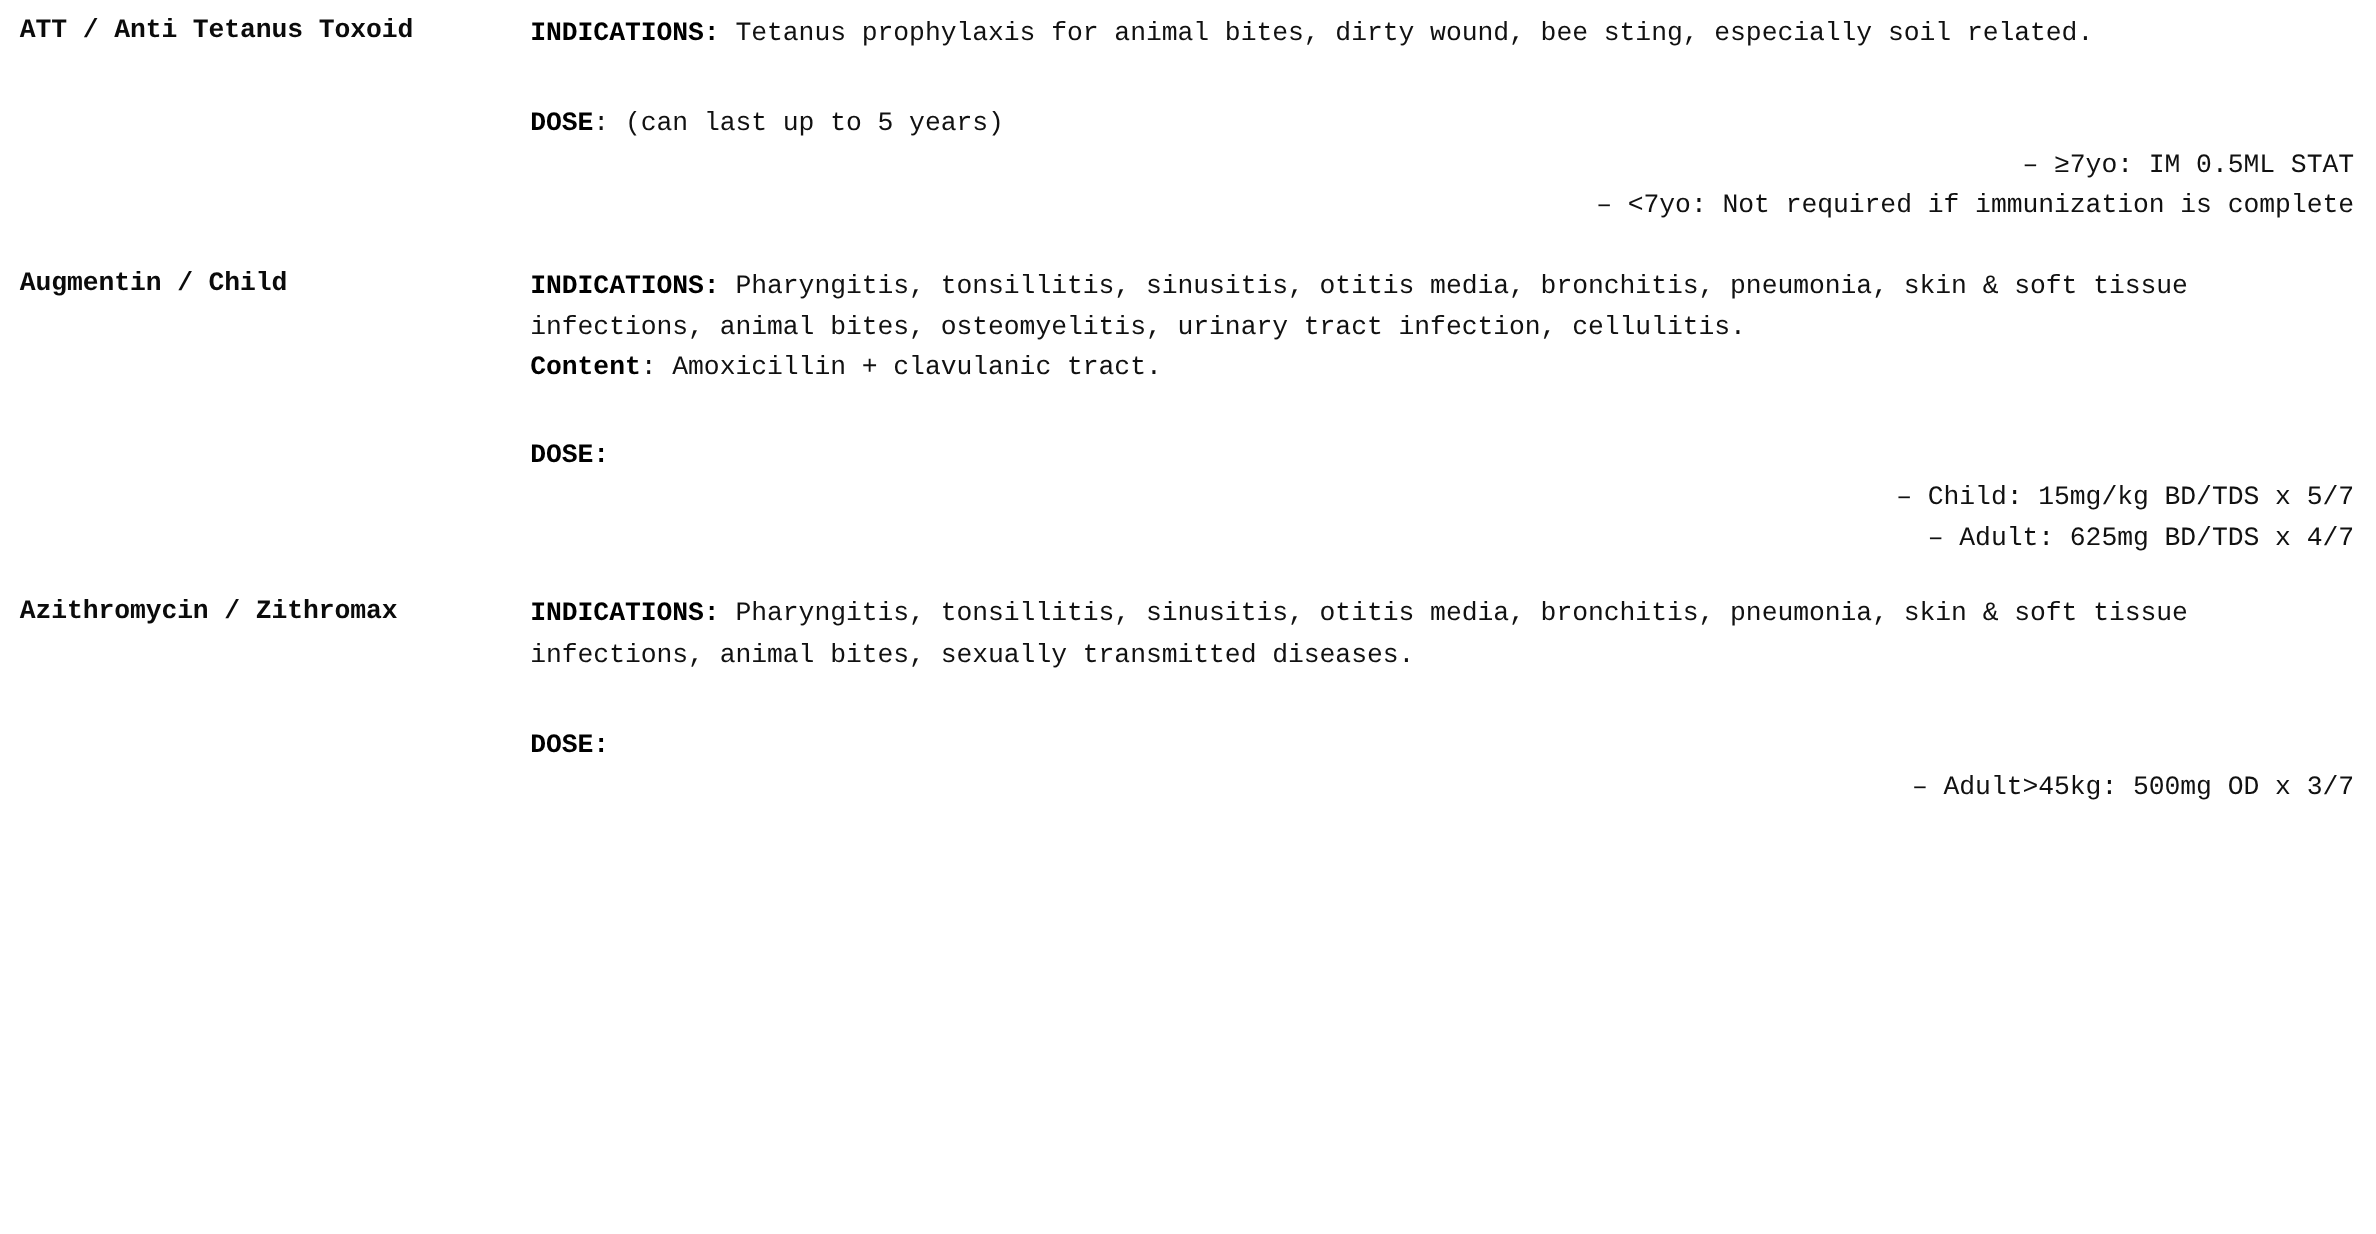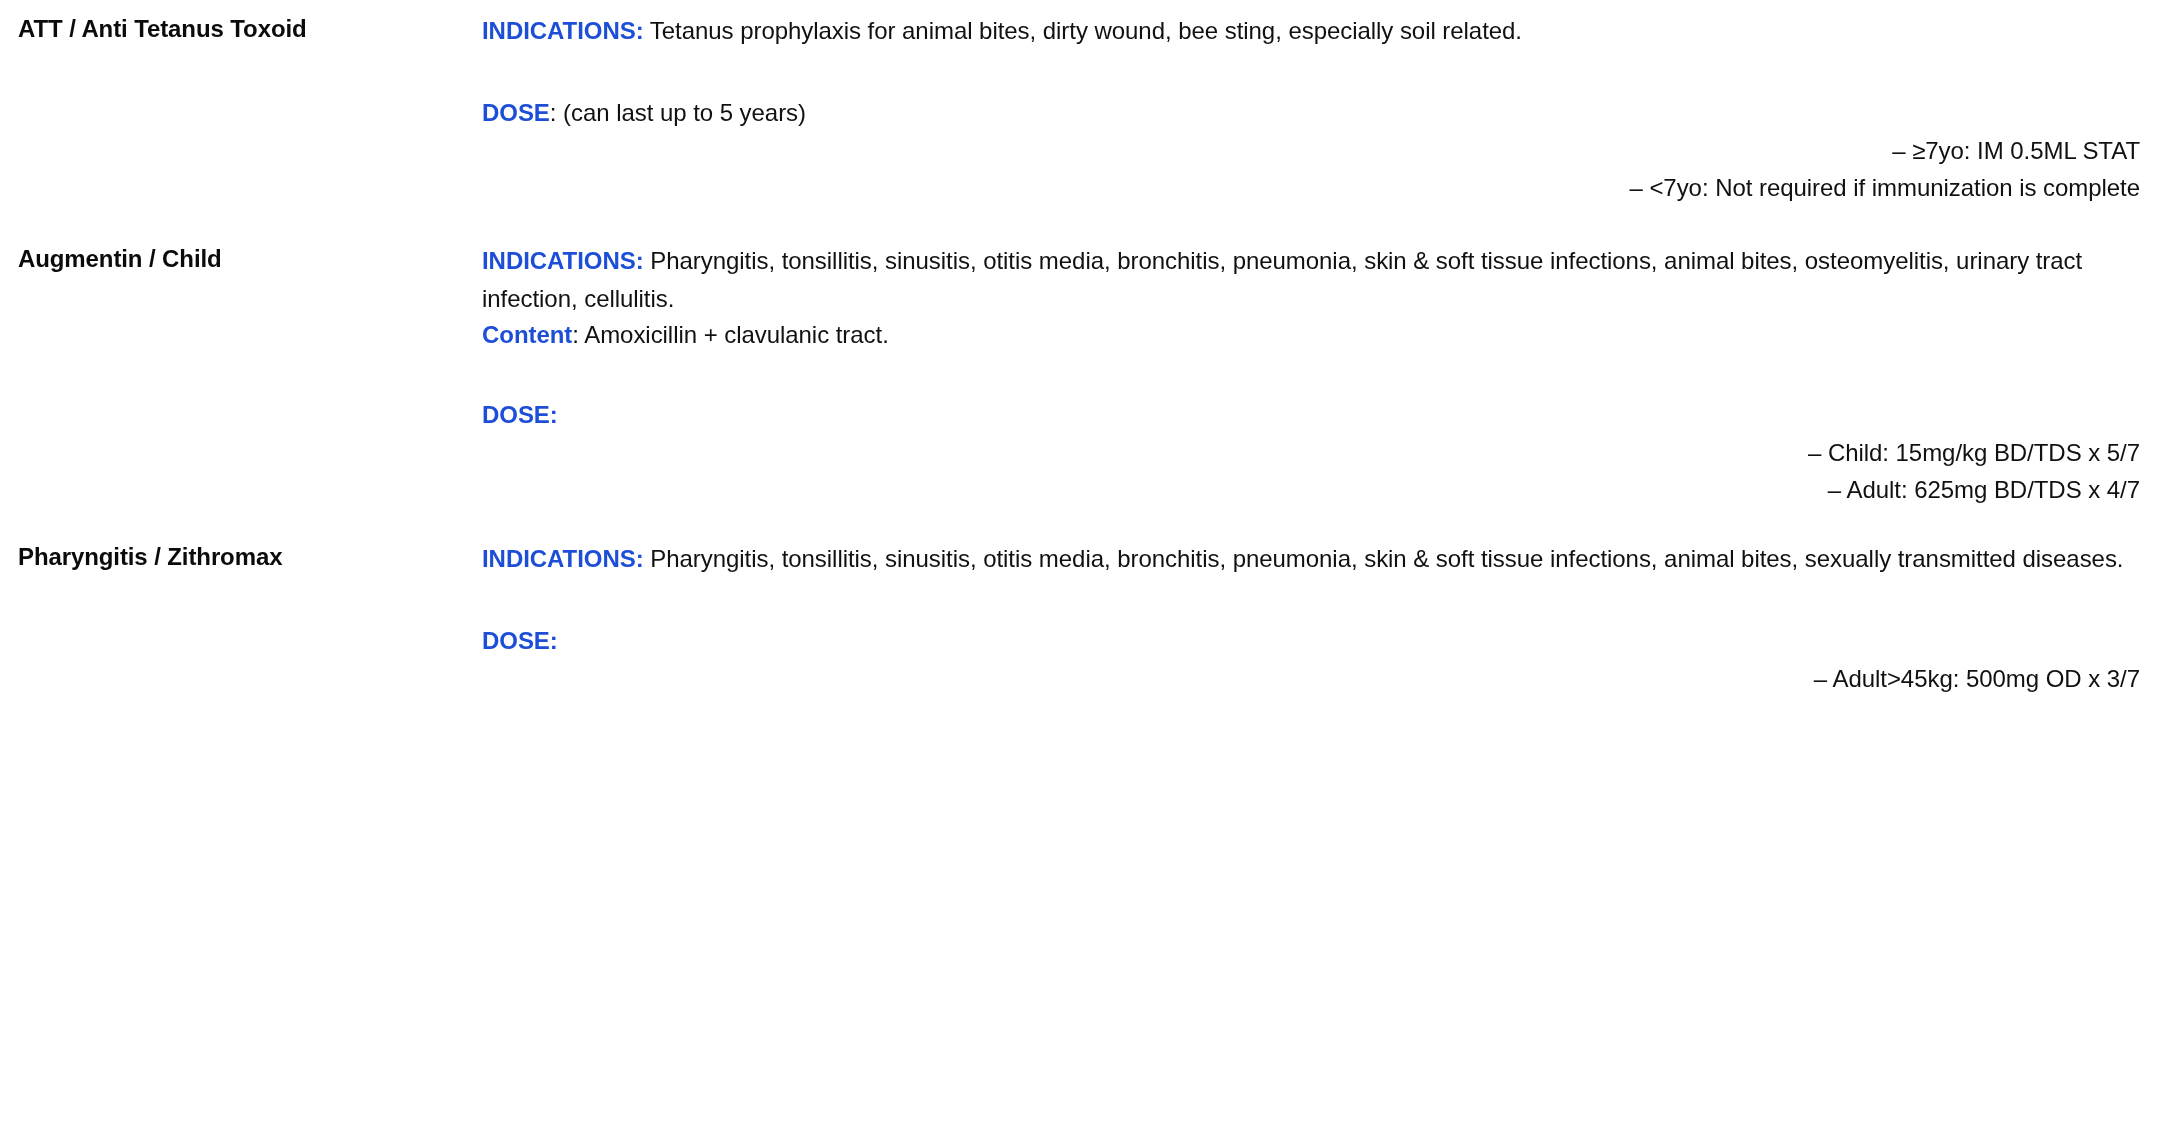--- a/index.html
+++ b/index.html
@@ -16,20 +16,21 @@
     color: #0f0f0f;
     -webkit-font-smoothing: antialiased;
   }
 
   .page {
     position: relative;
     width: 2160px;
     height: 1122px;
     box-sizing: border-box;
     padding: 12px 20px 0 18px;
+    font-family: Liberation Mono, monospace;
   }
 
   .drug-entry {
     display: flex;
     align-items: flex-start;
     width: 100%;
   }
 
   .drug-name-col {
     flex: 0 0 464px;
@@ -60,21 +61,21 @@
     letter-spacing: -0.05px;
     white-space: normal;
   }
 
   .line.tight {
     line-height: 34px;
   }
 
   .lbl {
     font-weight: 700;
-    color: #1d4ed8;
+    color: #000000;
   }
 
   .block-gap {
     height: 44px;
   }
 
   .entry-gap-1 { height: 36px; }
   .entry-gap-2 { height: 32px; }
 
   .para {
@@ -132,21 +133,21 @@
         <p class="para line">– Adult: 625mg BD/TDS x 4/7</p>
       </div>
 
     </div>
   </div>
 
   <div class="entry-gap-2"></div>
 
   <div class="drug-entry">
     <div class="drug-name-col">
-      <div class="drug-name">Pharyngitis / Zithromax</div>
+      <div class="drug-name">Azithromycin / Zithromax</div>
     </div>
     <div class="drug-detail-col">
 
       <p class="para line"><span class="lbl">INDICATIONS:</span><span> Pharyngitis, tonsillitis, sinusitis, otitis media, bronchitis, pneumonia, skin &amp; soft tissue infections, animal bites, sexually transmitted diseases.</span></p>
 
       <div class="block-gap"></div>
 
       <p class="para line"><span class="lbl">DOSE:</span><span></span></p>
 
       <div class="dose-list">

